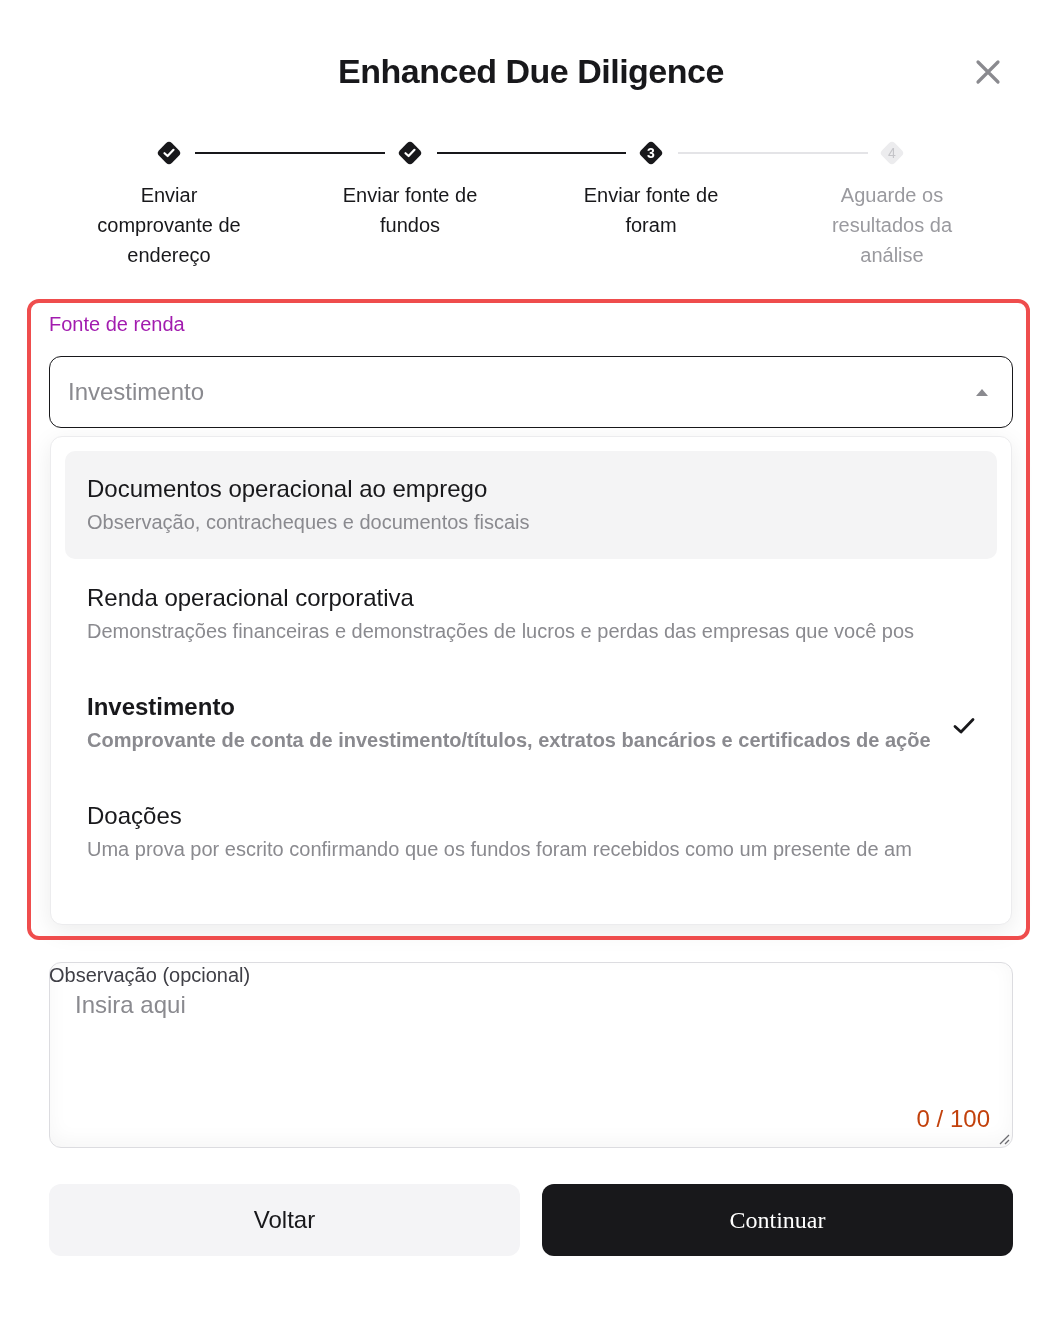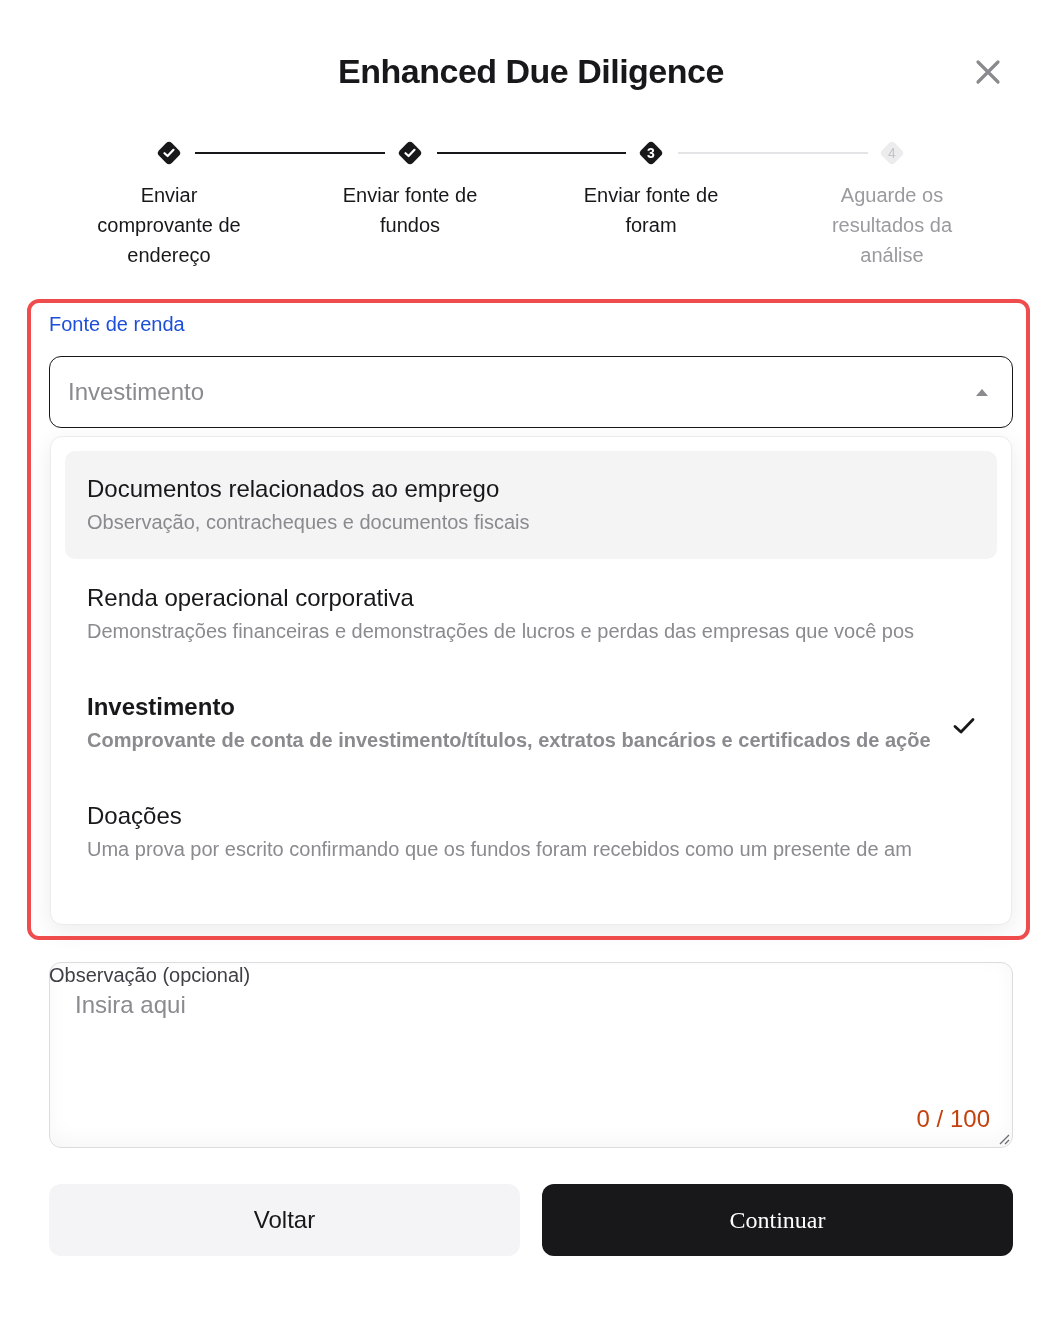--- a/index.html
+++ b/index.html
@@ -39,21 +39,21 @@
       color: #fff; font-size: 14px; font-weight: 700;
     }
     .step.pending .marker .glyph { color: #c4c4c8; font-weight: 400; }
     .step .label {
       margin-top: 14px; font-size: 20px; font-weight: 400; line-height: 30px; color: #18181b;
     }
     .step.pending .label { color: #9a9a9f; }
 
     
     .field-label {
-      position: absolute; top: 313px; left: 49px; font-size: 20px; color: #1d4ed8;
+      position: absolute; top: 313px; left: 49px; font-size: 20px; color: #a21caf;
     }
     .select {
       position: absolute; top: 356px; left: 49px; width: 964px; height: 72px;
       border: 1.5px solid #18181b; border-radius: 12px; background: #fff;
       display: flex; align-items: center; padding: 0 18px; cursor: pointer;
     }
     .select .value { font-size: 24px; color: #8a8a8f; flex: 1; }
     .select .arrow {
       width: 0; height: 0; border-left: 6px solid transparent; border-right: 6px solid transparent;
       border-bottom: 7px solid #8a8a8f; margin-right: 6px;
@@ -184,21 +184,21 @@
 
   <div class="field-label">Fonte de renda</div>
 
   <div class="select">
     <span class="value">Investimento</span>
     <span class="arrow"></span>
   </div>
 
   <div class="dropdown">
     <div class="option hovered">
-      <div class="opt-title">Documentos relacionados ao emprego</div>
+      <div class="opt-title">Documentos operacional ao emprego</div>
       <div class="opt-desc">Observação, contracheques e documentos fiscais</div>
     </div>
     <div class="option">
       <div class="opt-title">Renda operacional corporativa</div>
       <div class="opt-desc">Demonstrações financeiras e demonstrações de lucros e perdas das empresas que você pos</div>
     </div>
     <div class="option selected">
       <div class="opt-title">Investimento</div>
       <div class="opt-desc">Comprovante de conta de investimento/títulos, extratos bancários e certificados de açõe</div>
       <svg class="check" viewBox="0 0 26 26">

